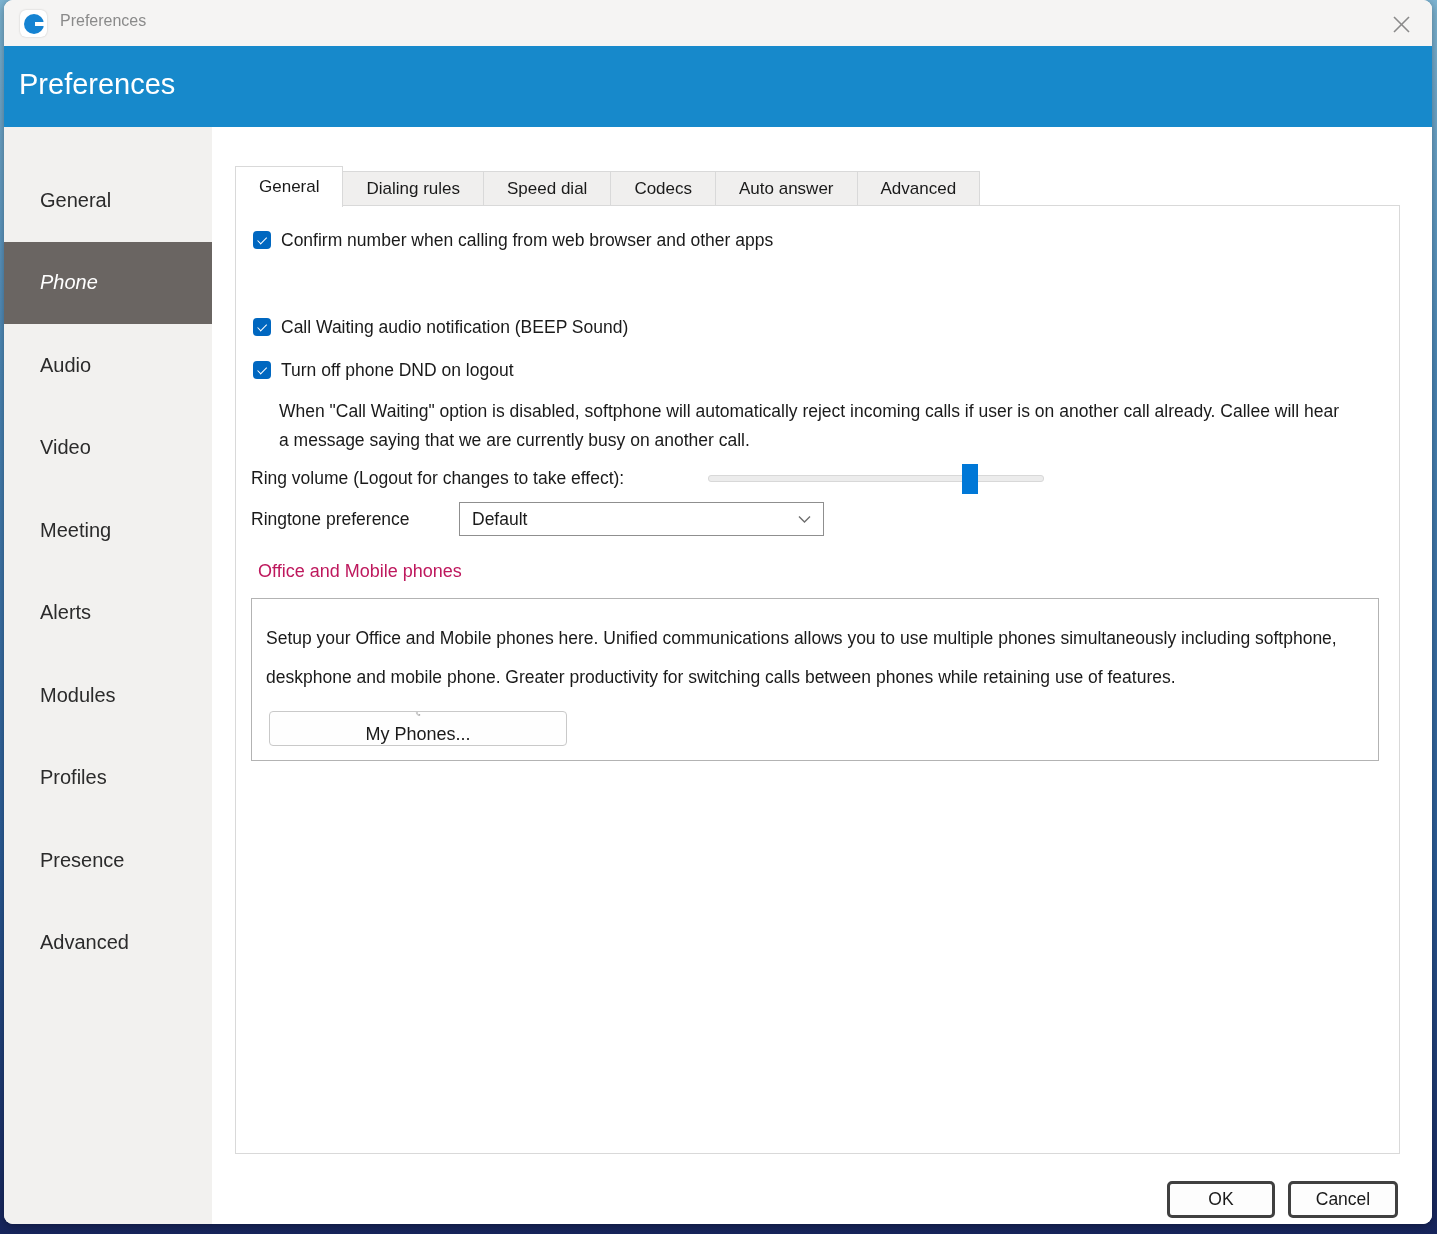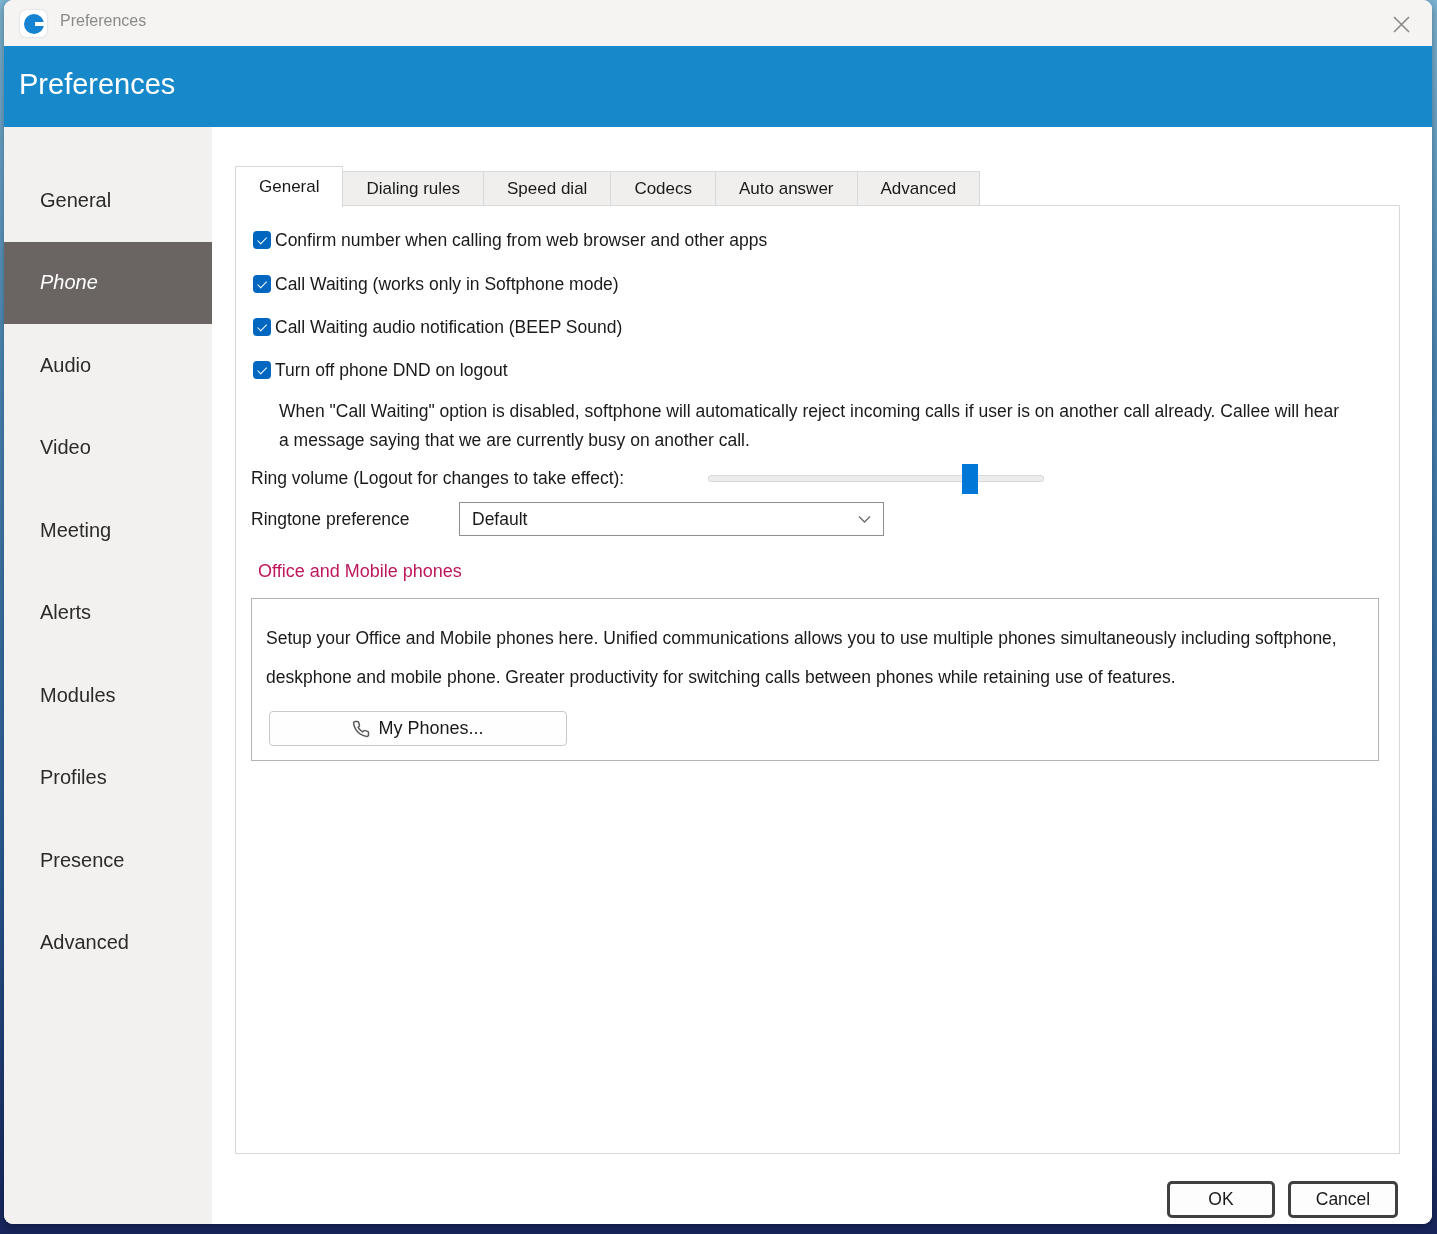--- a/index.html
+++ b/index.html
@@ -40,49 +40,49 @@
   
   .main { position:absolute; left:208px; top:127px; right:0; bottom:0; background:#fff; }
   .tabrow { position:absolute; left:23px; top:38px; height:41px; display:flex; align-items:flex-end; z-index:2; }
   .tab { height:35px; padding:0 23px; display:flex; align-items:center; font-size:17px;
     background:#f0efee; border:1px solid #d9d9d9; border-left:none; cursor:pointer; }
   .tab:first-child { border-left:1px solid #d9d9d9; }
   .tab.active { height:41px; background:#fff; border-bottom:none; position:relative; z-index:3; margin-bottom:-1px; }
   .panel { position:absolute; left:23px; top:78px; width:1165px; height:949px;
     border:1px solid #d9d9d9; background:#fff; z-index:1; }
   
-  .check-row { position:absolute; left:17px; height:22px; display:flex; align-items:center; gap:4px; }
+  .check-row { position:absolute; left:17px; height:22px; display:flex; align-items:center; gap:10px; }
   .checkbox { width:18px; height:18px; border-radius:4px; background:#0067c0;
     display:flex; align-items:center; justify-content:center; flex:0 0 auto; cursor:pointer; }
   .checkbox .tick { width:9px; height:5px; border-left:1.7px solid #fff; border-bottom:1.7px solid #fff;
     transform:rotate(-45deg) translate(0.5px,-1px); }
   .check-label { font-size:17.5px; }
   .note { position:absolute; left:43px; top:191px; width:1062px; font-size:17.5px; line-height:29px; color:#1a1a1a; }
   
   .ring-row { position:absolute; left:15px; top:260px; height:24px; display:flex; align-items:center; }
   .ring-label { font-size:17.5px; }
   .slider { position:absolute; left:472px; top:269px; width:336px; height:7px;
     background:#ececec; border:1px solid #d8d8d8; border-radius:3px; }
   .slider-thumb { position:absolute; top:-12px; width:16px; height:30px; margin-left:-8px;
     background:#0078d7; cursor:pointer; }
   
   .ringtone-label { position:absolute; left:15px; top:303px; font-size:17.5px; }
-  .dropdown { position:absolute; left:223px; top:296px; width:425px; height:34px;
+  .dropdown { position:absolute; left:223px; top:296px; width:365px; height:34px;
     background:#fff; border:1px solid #8f8f8f; display:flex; align-items:center;
     padding:0 12px; font-size:17.5px; cursor:pointer; }
   .dropdown .dd-value { flex:1; }
   .section-heading { position:absolute; left:22px; top:355px; font-size:18px; color:#be185d; }
   
   .groupbox { position:absolute; left:15px; top:392px; width:1128px; height:163px;
     border:1px solid #b3b3b3; background:#fff; }
   .group-desc { position:absolute; left:14px; top:20px; width:1100px; font-size:17.5px; line-height:39px; }
   .myphones-btn { position:absolute; left:17px; top:112px; width:298px; height:35px;
     background:#fefefe; border:1px solid #c9c9c9; border-radius:4px;
     display:flex; align-items:center; justify-content:center; gap:8px;
-    font-size:18px; cursor:pointer; }
+    font-size:18px; cursor:pointer;flex-direction:column; }
   
   .footer-btn { position:absolute; height:37px; background:#fdfdfd; border:3px solid #404040;
     border-radius:5px; font-size:17.5px; display:flex; align-items:center; justify-content:center;
     cursor:pointer; color:#1a1a1a; }
   .ok-btn { left:955px; top:1054px; width:108px; }
   .cancel-btn { left:1076px; top:1054px; width:110px; }
 </style>
 </head>
 <body>
 
@@ -133,26 +133,20 @@
     </div>
 
     <div class="panel">
 
       <div class="check-row" style="top:23px;">
         <span class="checkbox">
             <span class="tick"></span>
           </span>
         <span class="check-label">Confirm number when calling from web browser and other apps</span>
       </div>
-      <div class="check-row" style="top:67px;">
-        <span class="checkbox">
-            <span class="tick"></span>
-          </span>
-        <span class="check-label">Call Waiting (works only in Softphone mode)</span>
-      </div>
       <div class="check-row" style="top:110px;">
         <span class="checkbox">
             <span class="tick"></span>
           </span>
         <span class="check-label">Call Waiting audio notification (BEEP Sound)</span>
       </div>
       <div class="check-row" style="top:153px;">
         <span class="checkbox">
             <span class="tick"></span>
           </span>

